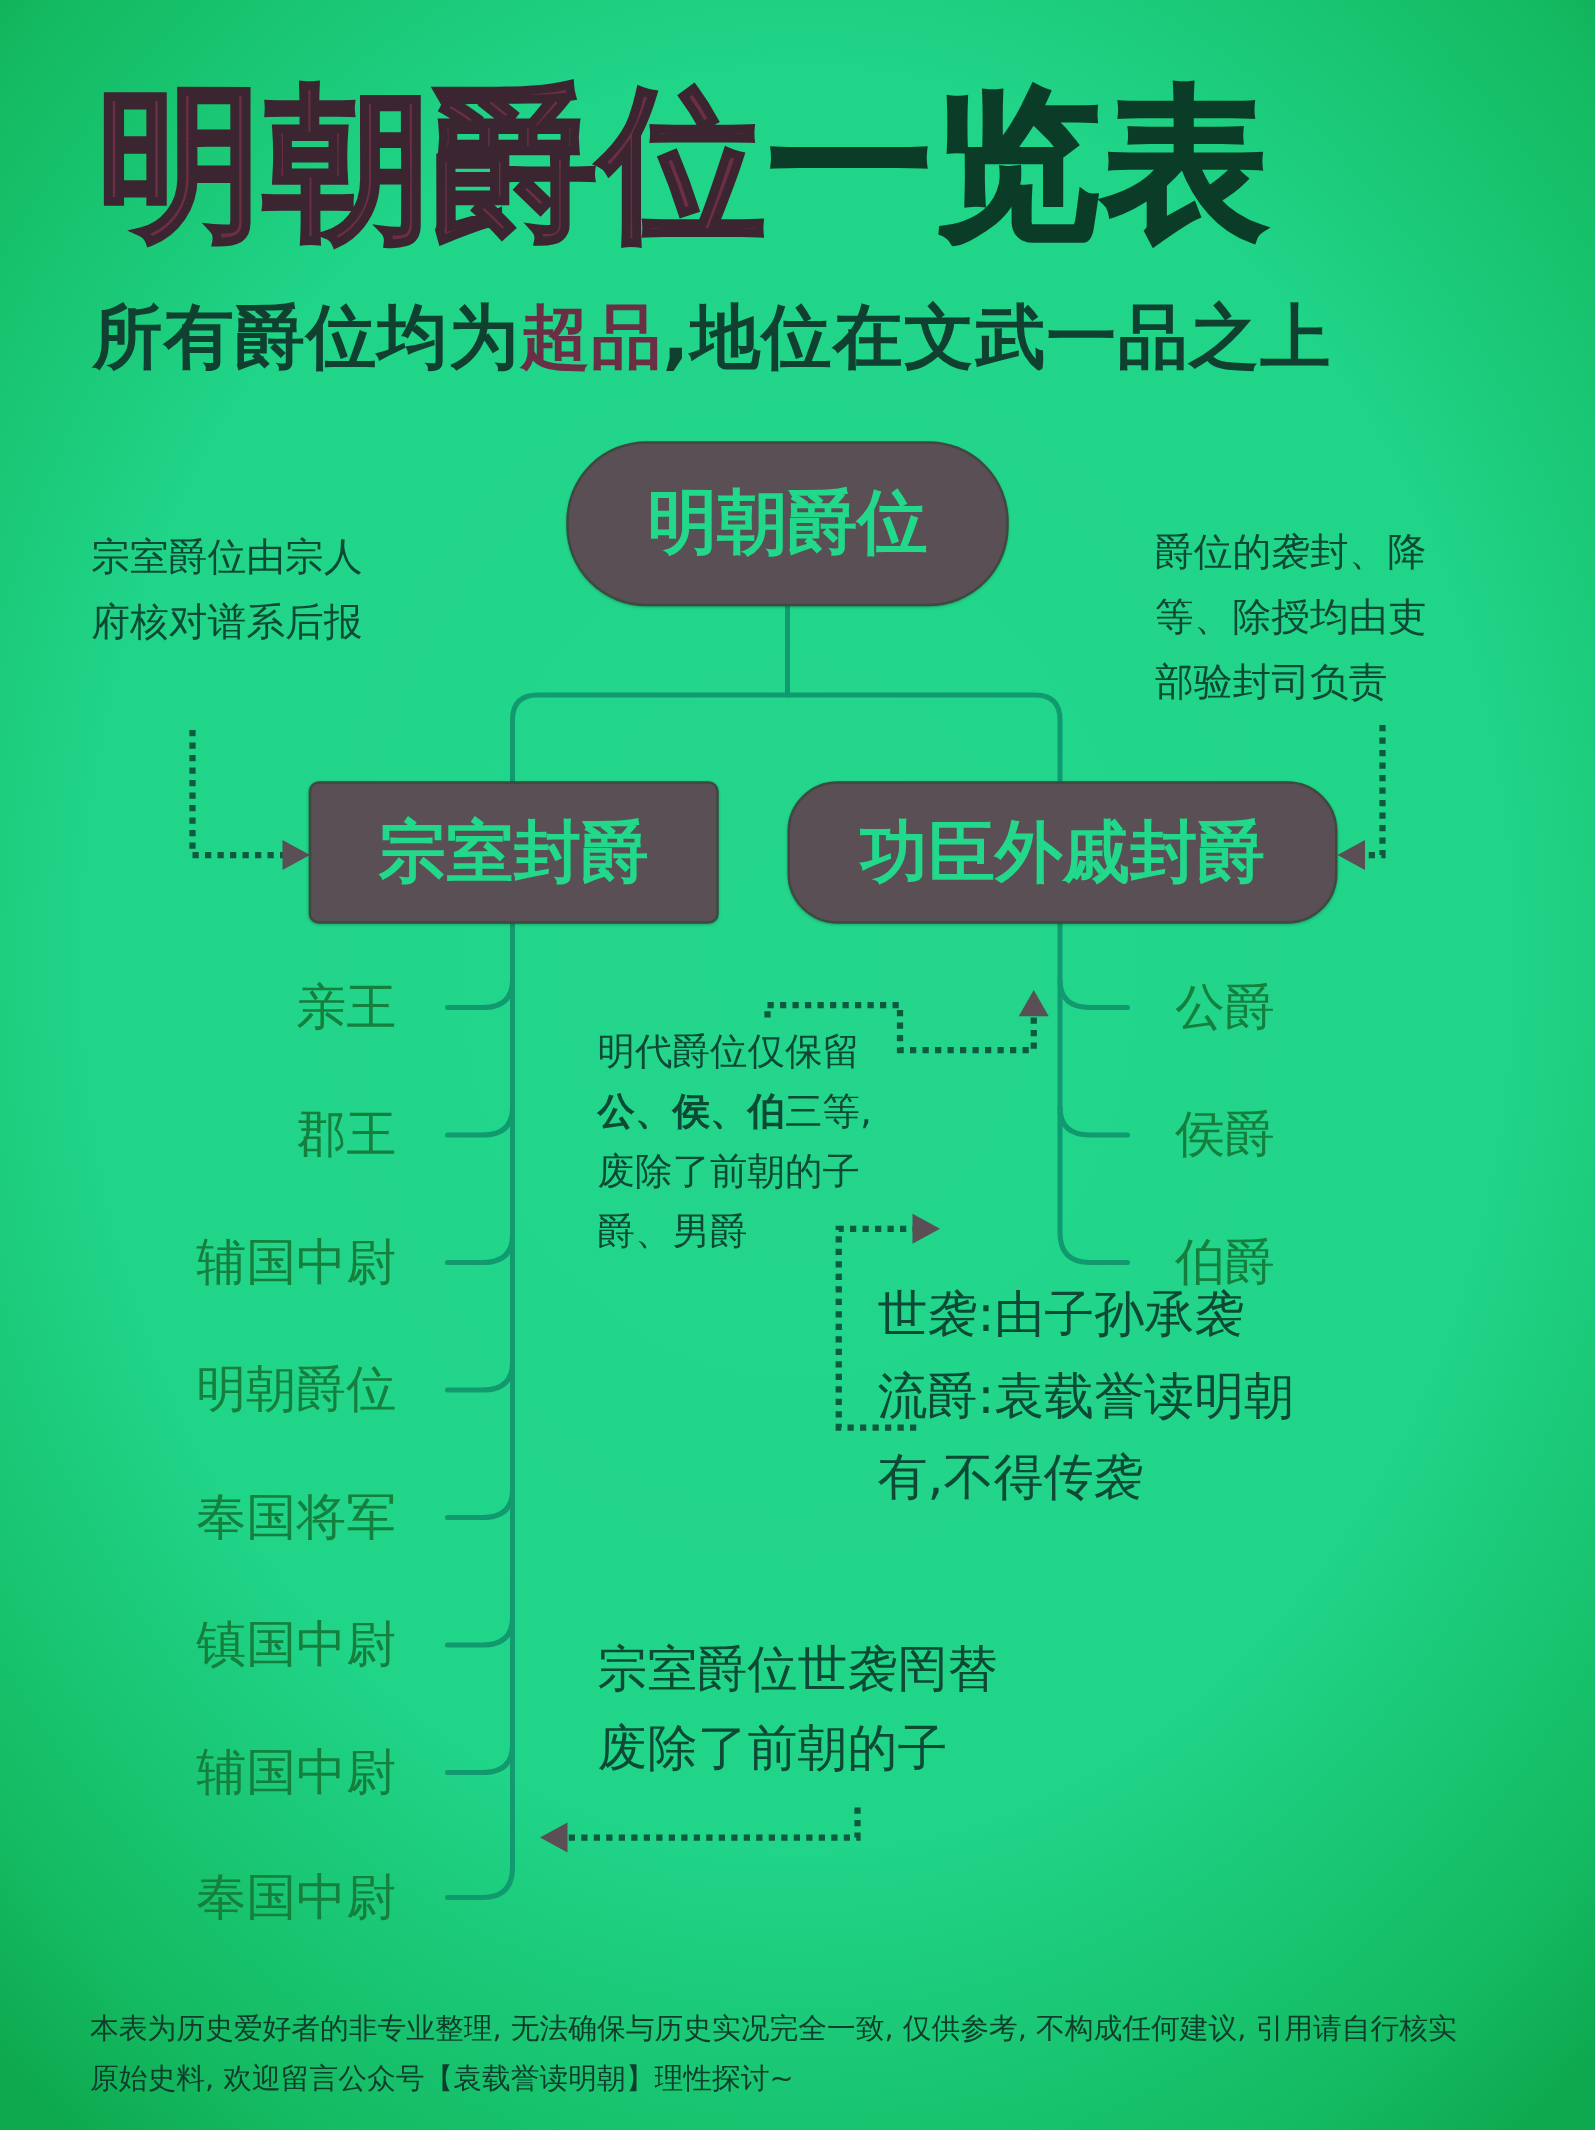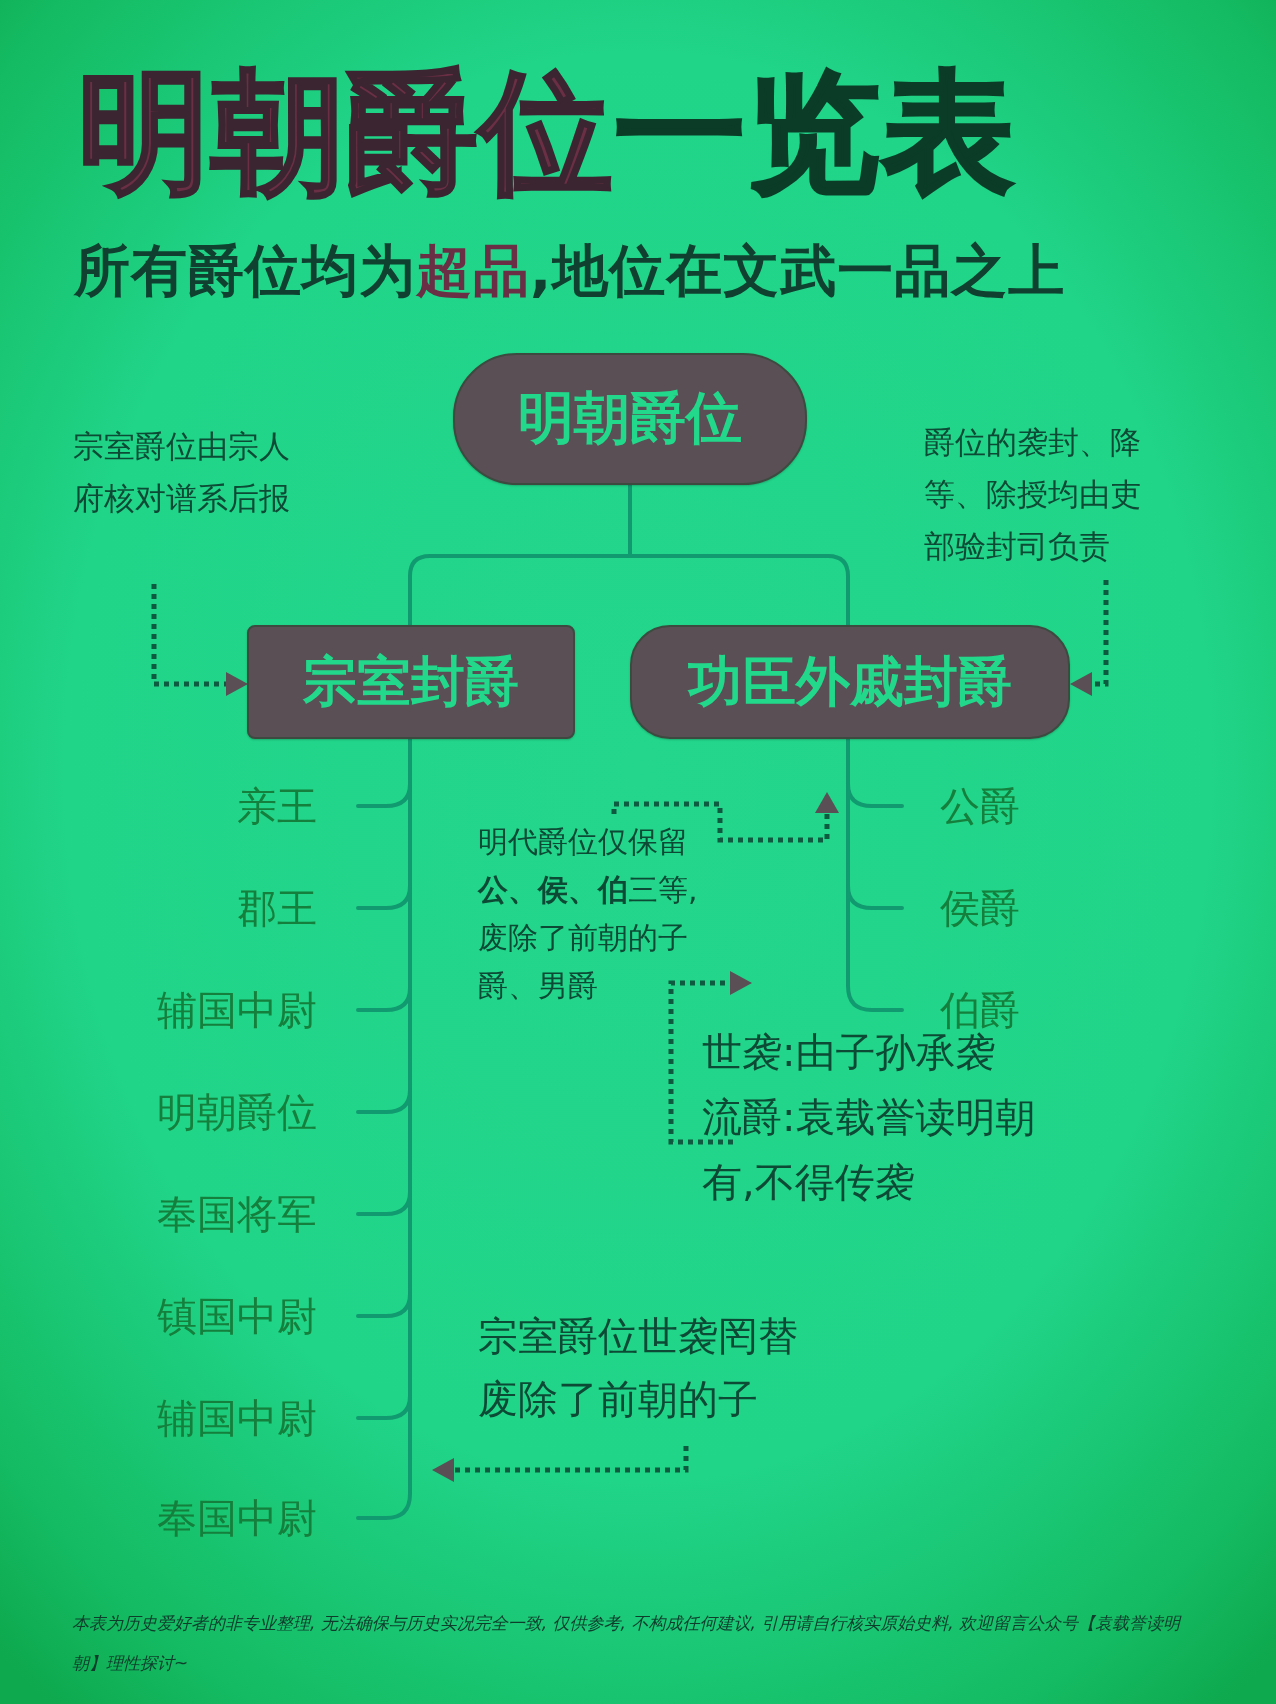--- a/index.html
+++ b/index.html
@@ -31,22 +31,22 @@
   .node.left { left: 247px; top: 625px; width: 324px; height: 110px; border-radius: 8px; }
   .node.right { left: 630px; top: 625px; width: 436px; height: 110px; border-radius: 40px; }
   .note { font-size: 31px; line-height: 52px; color: #0d4a35; }
   .note b { font-weight: bold; }
   .rank { font-size: 40px; line-height: 50px; color: #15803d; white-space: nowrap; }
   .rank.l { width: 260px; text-align: right; left: 57px; }
   .rank.r { left: 940px; }
   .hereditary { left: 702px; top: 1020px; font-size: 40px; line-height: 65px; color: #0d4a35; width: 360px; }
   .bottom-note { left: 478px; top: 1305px; font-size: 40px; line-height: 63px; color: #0d4a35; }
   .footer {
-    left: 72px; top: 1603px; width: 1110px; font-size: 17px; line-height: 40px;
-    color: #0e3d2c; font-family: "DejaVu Sans", sans-serif; font-style: italic;
+    left: 72px; top: 1603px; width: 1110px; font-size: 23px; line-height: 40px;
+    color: #0e3d2c; font-family: "DejaVu Sans", sans-serif;
   }
   svg.lines { position: absolute; left: 0; top: 0; }
 </style>
 </head>
 <body>
 
 <div class="abs title">
   <span class="t1">明朝爵位</span><span class="t2">一览表</span>
 </div>
 <div class="abs subtitle">

